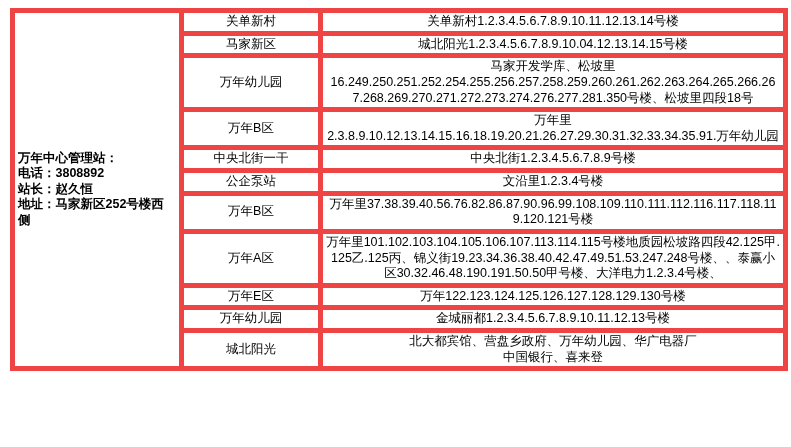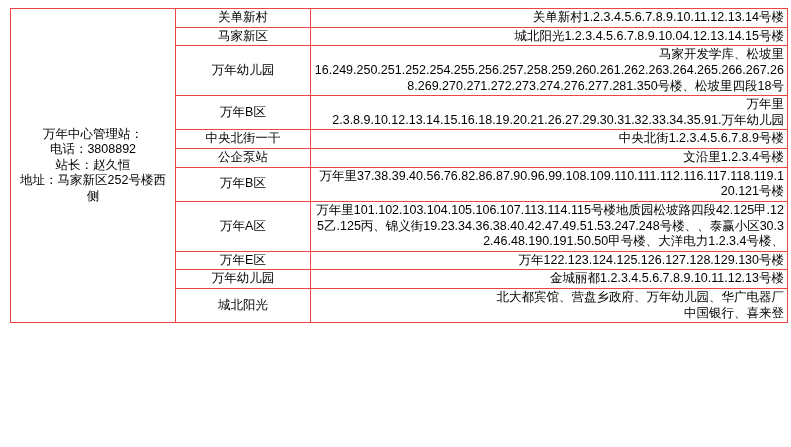--- a/index.html
+++ b/index.html
@@ -21,45 +21,44 @@
     box-sizing: border-box;
     padding: 8px 6px 6px 6px;
   }
   table.grid {
     border-collapse: collapse;
     table-layout: fixed;
     width: 778px;
     margin-left: 4px;
   }
   table.grid td {
-    border: 1px solid #ef4444;
+    border: 5px solid #ef4444;
     vertical-align: middle;
     padding: 1px 3px;
     font-size: 12.5px;
     line-height: 1.25;
   }
   td.station {
     width: 158px;
-    text-align: center;
-    font-weight: normal;
+    font-weight: bold;
     font-size: 13px;
     line-height: 1.9;
     padding: 4px 6px;
   }
   td.station .ln {
     display: block;
     white-space: pre-line;
   }
   td.name {
     width: 128px;
     text-align: center;
     font-size: 13px;
   }
   td.detail {
-    text-align: right;
+    text-align: center;
     font-size: 12.5px;
     white-space: pre-line;
     word-break: break-all;
     padding: 2px 4px;
   }
 </style>
 </head>
 <body>
 
 <div class="sheet">

